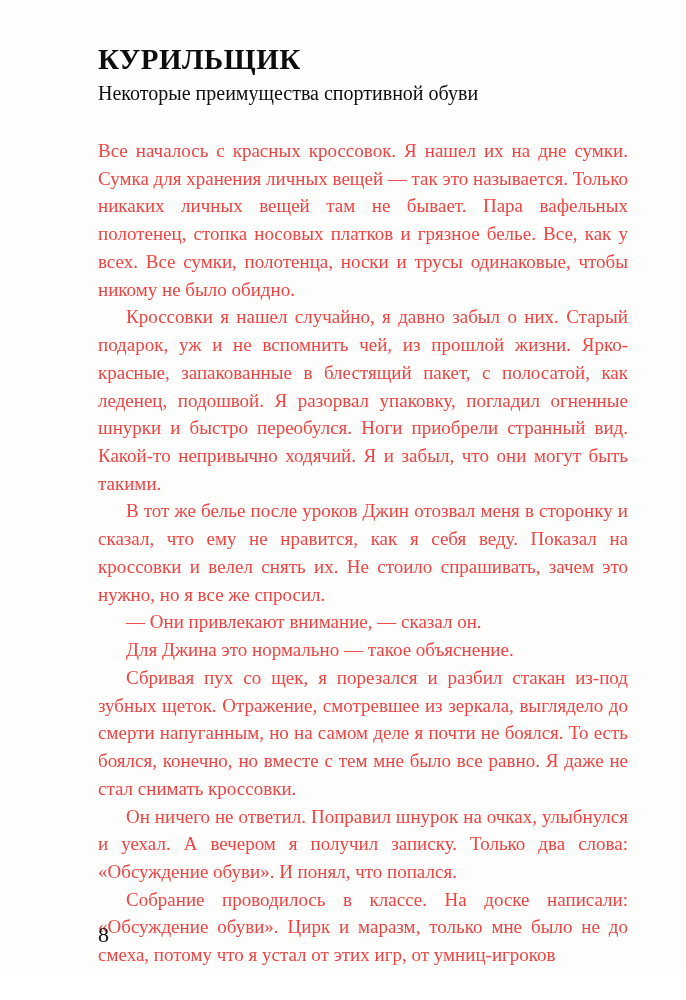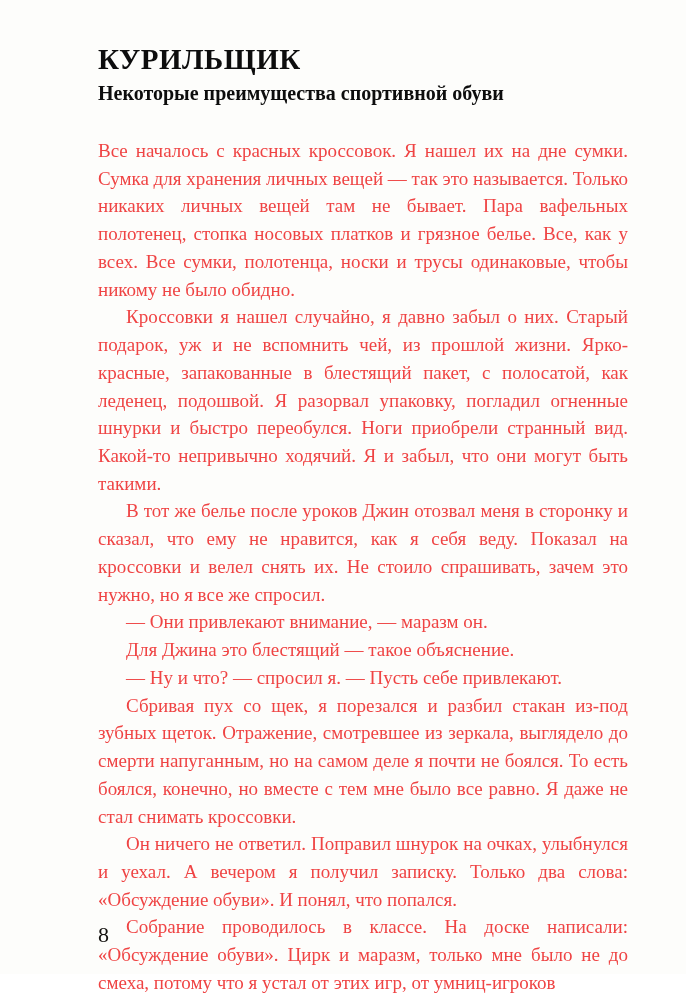--- a/index.html
+++ b/index.html
@@ -25,21 +25,21 @@
   .chapter-title {
     font-size: 29px;
     font-weight: bold;
     letter-spacing: 0.5px;
     margin: 0 0 6px 0;
     line-height: 1.1;
     color: #0d0d0d;
   }
   .chapter-subtitle {
     font-size: 20px;
-    font-weight: bold;
+    font-weight: normal;
     margin: 0 0 22px 0;
     line-height: 1.15;
     color: #0d0d0d;
   }
   .body-text {
     font-size: 19px;
     line-height: 1.46;
     text-align: justify;
     color: #ef4444;
     margin-top: 32px;
@@ -65,23 +65,22 @@
 <div class="page">
 
   <h1 class="chapter-title">КУРИЛЬЩИК</h1>
 
   <h2 class="chapter-subtitle">Некоторые преимущества спортивной обуви</h2>
 
   <div class="body-text">
     <p>Все началось с красных кроссовок. Я нашел их на дне сумки. Сумка для хранения личных вещей — так это называется. Только никаких личных вещей там не бывает. Пара вафельных полотенец, стопка носовых платков и грязное белье. Все, как у всех. Все сумки, полотенца, носки и трусы одинаковые, чтобы никому не было обидно.</p>
     <p class="indent">Кроссовки я нашел случайно, я давно забыл о них. Старый подарок, уж и не вспомнить чей, из прошлой жизни. Ярко-красные, запакованные в блестящий пакет, с полосатой, как леденец, подошвой. Я разорвал упаковку, погладил огненные шнурки и быстро переобулся. Ноги приобрели странный вид. Какой-то непривычно ходячий. Я и забыл, что они могут быть такими.</p>
     <p class="indent">В тот же белье после уроков Джин отозвал меня в сторонку и сказал, что ему не нравится, как я себя веду. Показал на кроссовки и велел снять их. Не стоило спрашивать, зачем это нужно, но я все же спросил.</p>
-    <p class="indent">— Они привлекают внимание, — маразм он.</p>
-    <p class="indent">Для Джина это блестящий — такое объяснение.</p>
-    <p class="indent">— Ну и что? — спросил я. — Пусть себе привлекают.</p>
+    <p class="indent">— Они привлекают внимание, — сказал он.</p>
+    <p class="indent">Для Джина это нормально — такое объяснение.</p>
     <p class="indent">Сбривая пух со щек, я порезался и разбил стакан из-под зубных щеток. Отражение, смотревшее из зеркала, выглядело до смерти напуганным, но на самом деле я почти не боялся. То есть боялся, конечно, но вместе с тем мне было все равно. Я даже не стал снимать кроссовки.</p>
     <p class="indent">Он ничего не ответил. Поправил шнурок на очках, улыбнулся и уехал. А вечером я получил записку. Только два слова: «Обсуждение обуви». И понял, что попался.</p>
     <p class="indent">Собрание проводилось в классе. На доске написали: «Обсуждение обуви». Цирк и маразм, только мне было не до смеха, потому что я устал от этих игр, от умниц-игроков</p>
   </div>
 
   <div class="page-number">8</div>
 
 </div>
 
 </body></html>

